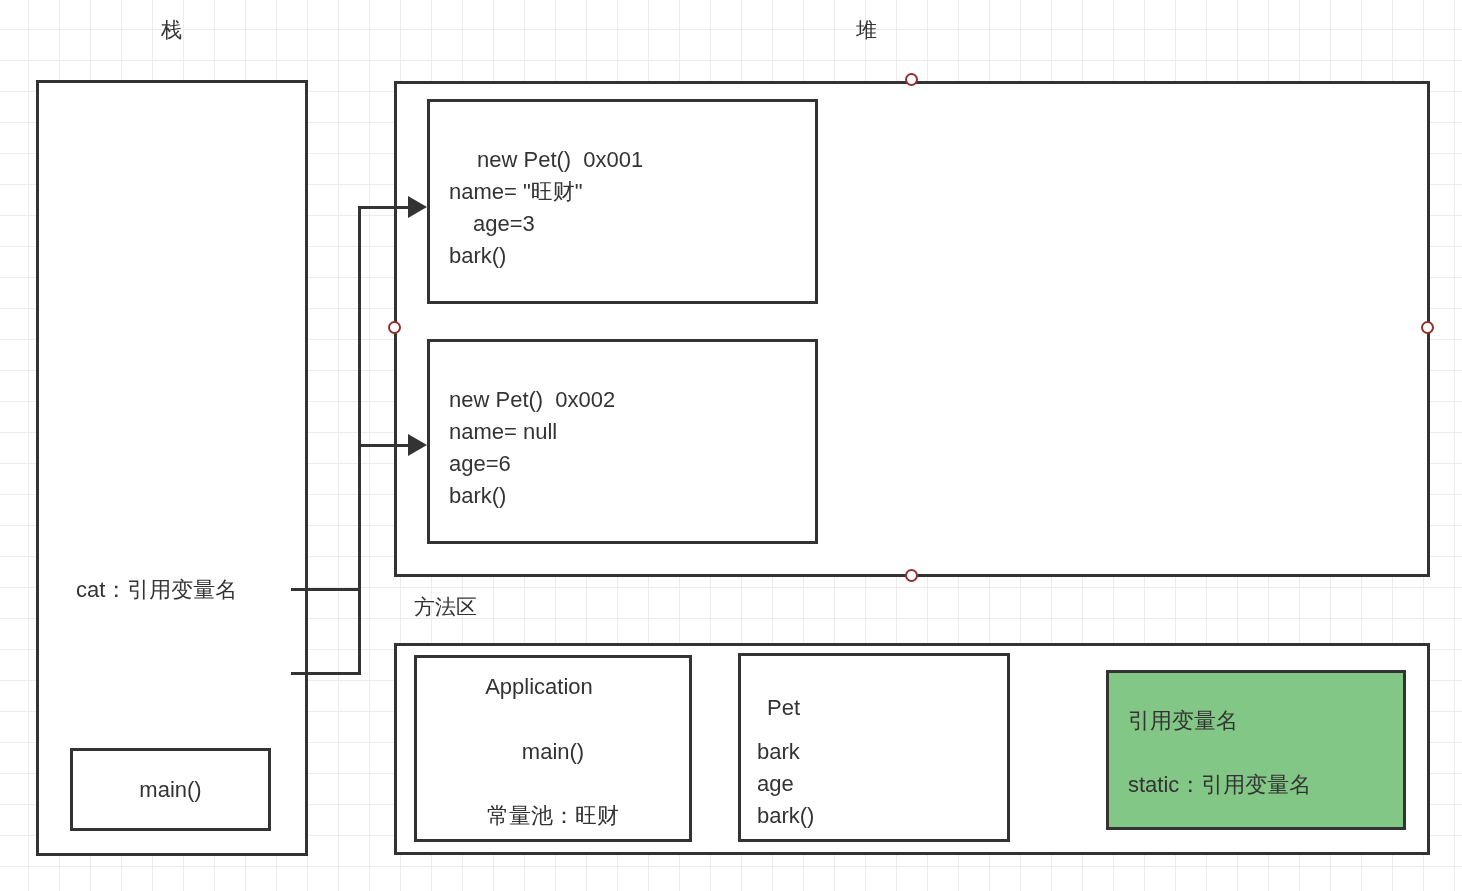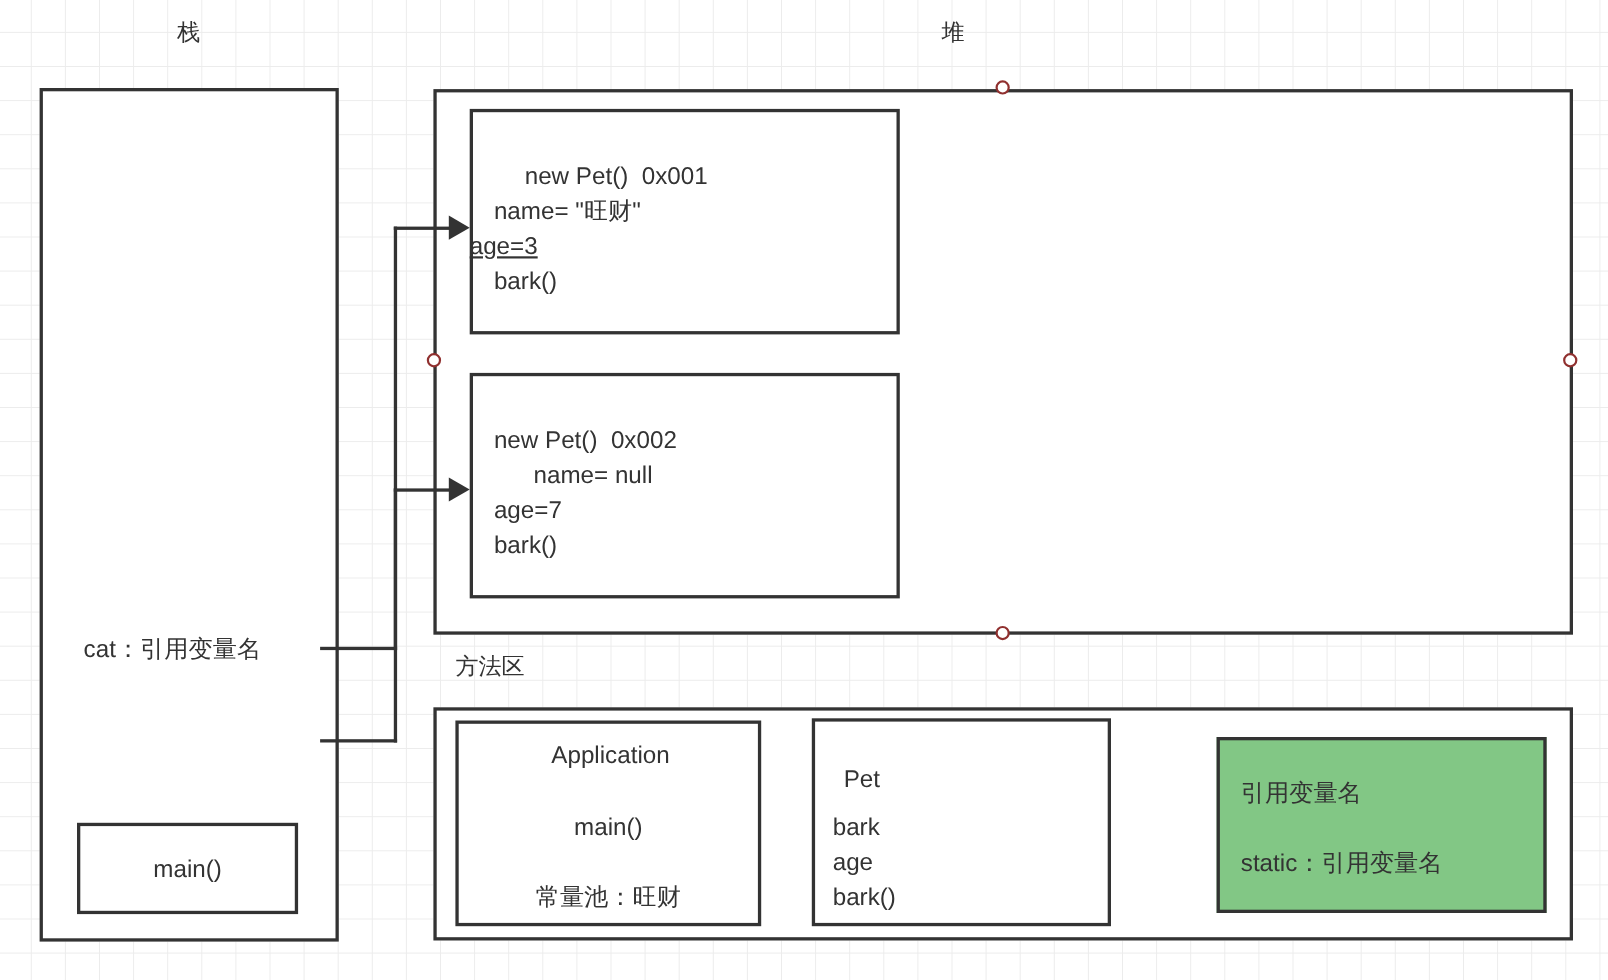--- a/index.html
+++ b/index.html
@@ -80,33 +80,33 @@
   <div class="txt" style="left:76px;top:574px;">cat：引用变量名</div>
 
   <div class="box" style="left:70px;top:748px;width:201px;height:83px;"></div>
   <div class="txt center" style="left:70px;top:774px;width:201px;">main()</div>
 
   <div class="box" style="left:394px;top:81px;width:1036px;height:496px;"></div>
 
   <div class="box" style="left:427px;top:99px;width:391px;height:205px;"></div>
   <div class="txt" style="left:449px;top:144px;margin-left:28px;">new Pet()  0x001</div>
   <div class="txt" style="left:449px;top:176px;">name= "旺财"</div>
-  <div class="txt" style="left:427px;top:208px;text-decoration:underline;">age=3</div>
+  <div class="txt" style="left:473px;top:208px;">age=3</div>
   <div class="txt" style="left:449px;top:240px;">bark()</div>
 
   <div class="box" style="left:427px;top:339px;width:391px;height:205px;"></div>
   <div class="txt" style="left:449px;top:384px;">new Pet()  0x002</div>
-  <div class="txt" style="left:449px;top:416px;margin-left:36px;">name= null</div>
-  <div class="txt" style="left:449px;top:448px;">age=7</div>
+  <div class="txt" style="left:449px;top:416px;">name= null</div>
+  <div class="txt" style="left:449px;top:448px;">age=6</div>
   <div class="txt" style="left:449px;top:480px;">bark()</div>
 
   <div class="box" style="left:394px;top:643px;width:1036px;height:212px;"></div>
 
   <div class="box" style="left:414px;top:655px;width:278px;height:187px;"></div>
-  <div class="txt center" style="left:414px;top:671px;width:282px;">Application</div>
+  <div class="txt center" style="left:398px;top:671px;width:282px;">Application</div>
   <div class="txt center" style="left:414px;top:736px;width:278px;">main()</div>
   <div class="txt center" style="left:414px;top:800px;width:278px;">常量池：旺财</div>
 
   <div class="box" style="left:738px;top:653px;width:272px;height:189px;"></div>
   <div class="txt" style="left:757px;top:692px;margin-left:10px;">Pet</div>
   <div class="txt" style="left:757px;top:736px;">bark</div>
   <div class="txt" style="left:757px;top:768px;">age</div>
   <div class="txt" style="left:757px;top:800px;">bark()</div>
 
   <div class="box green" style="left:1106px;top:670px;width:300px;height:160px;"></div>

